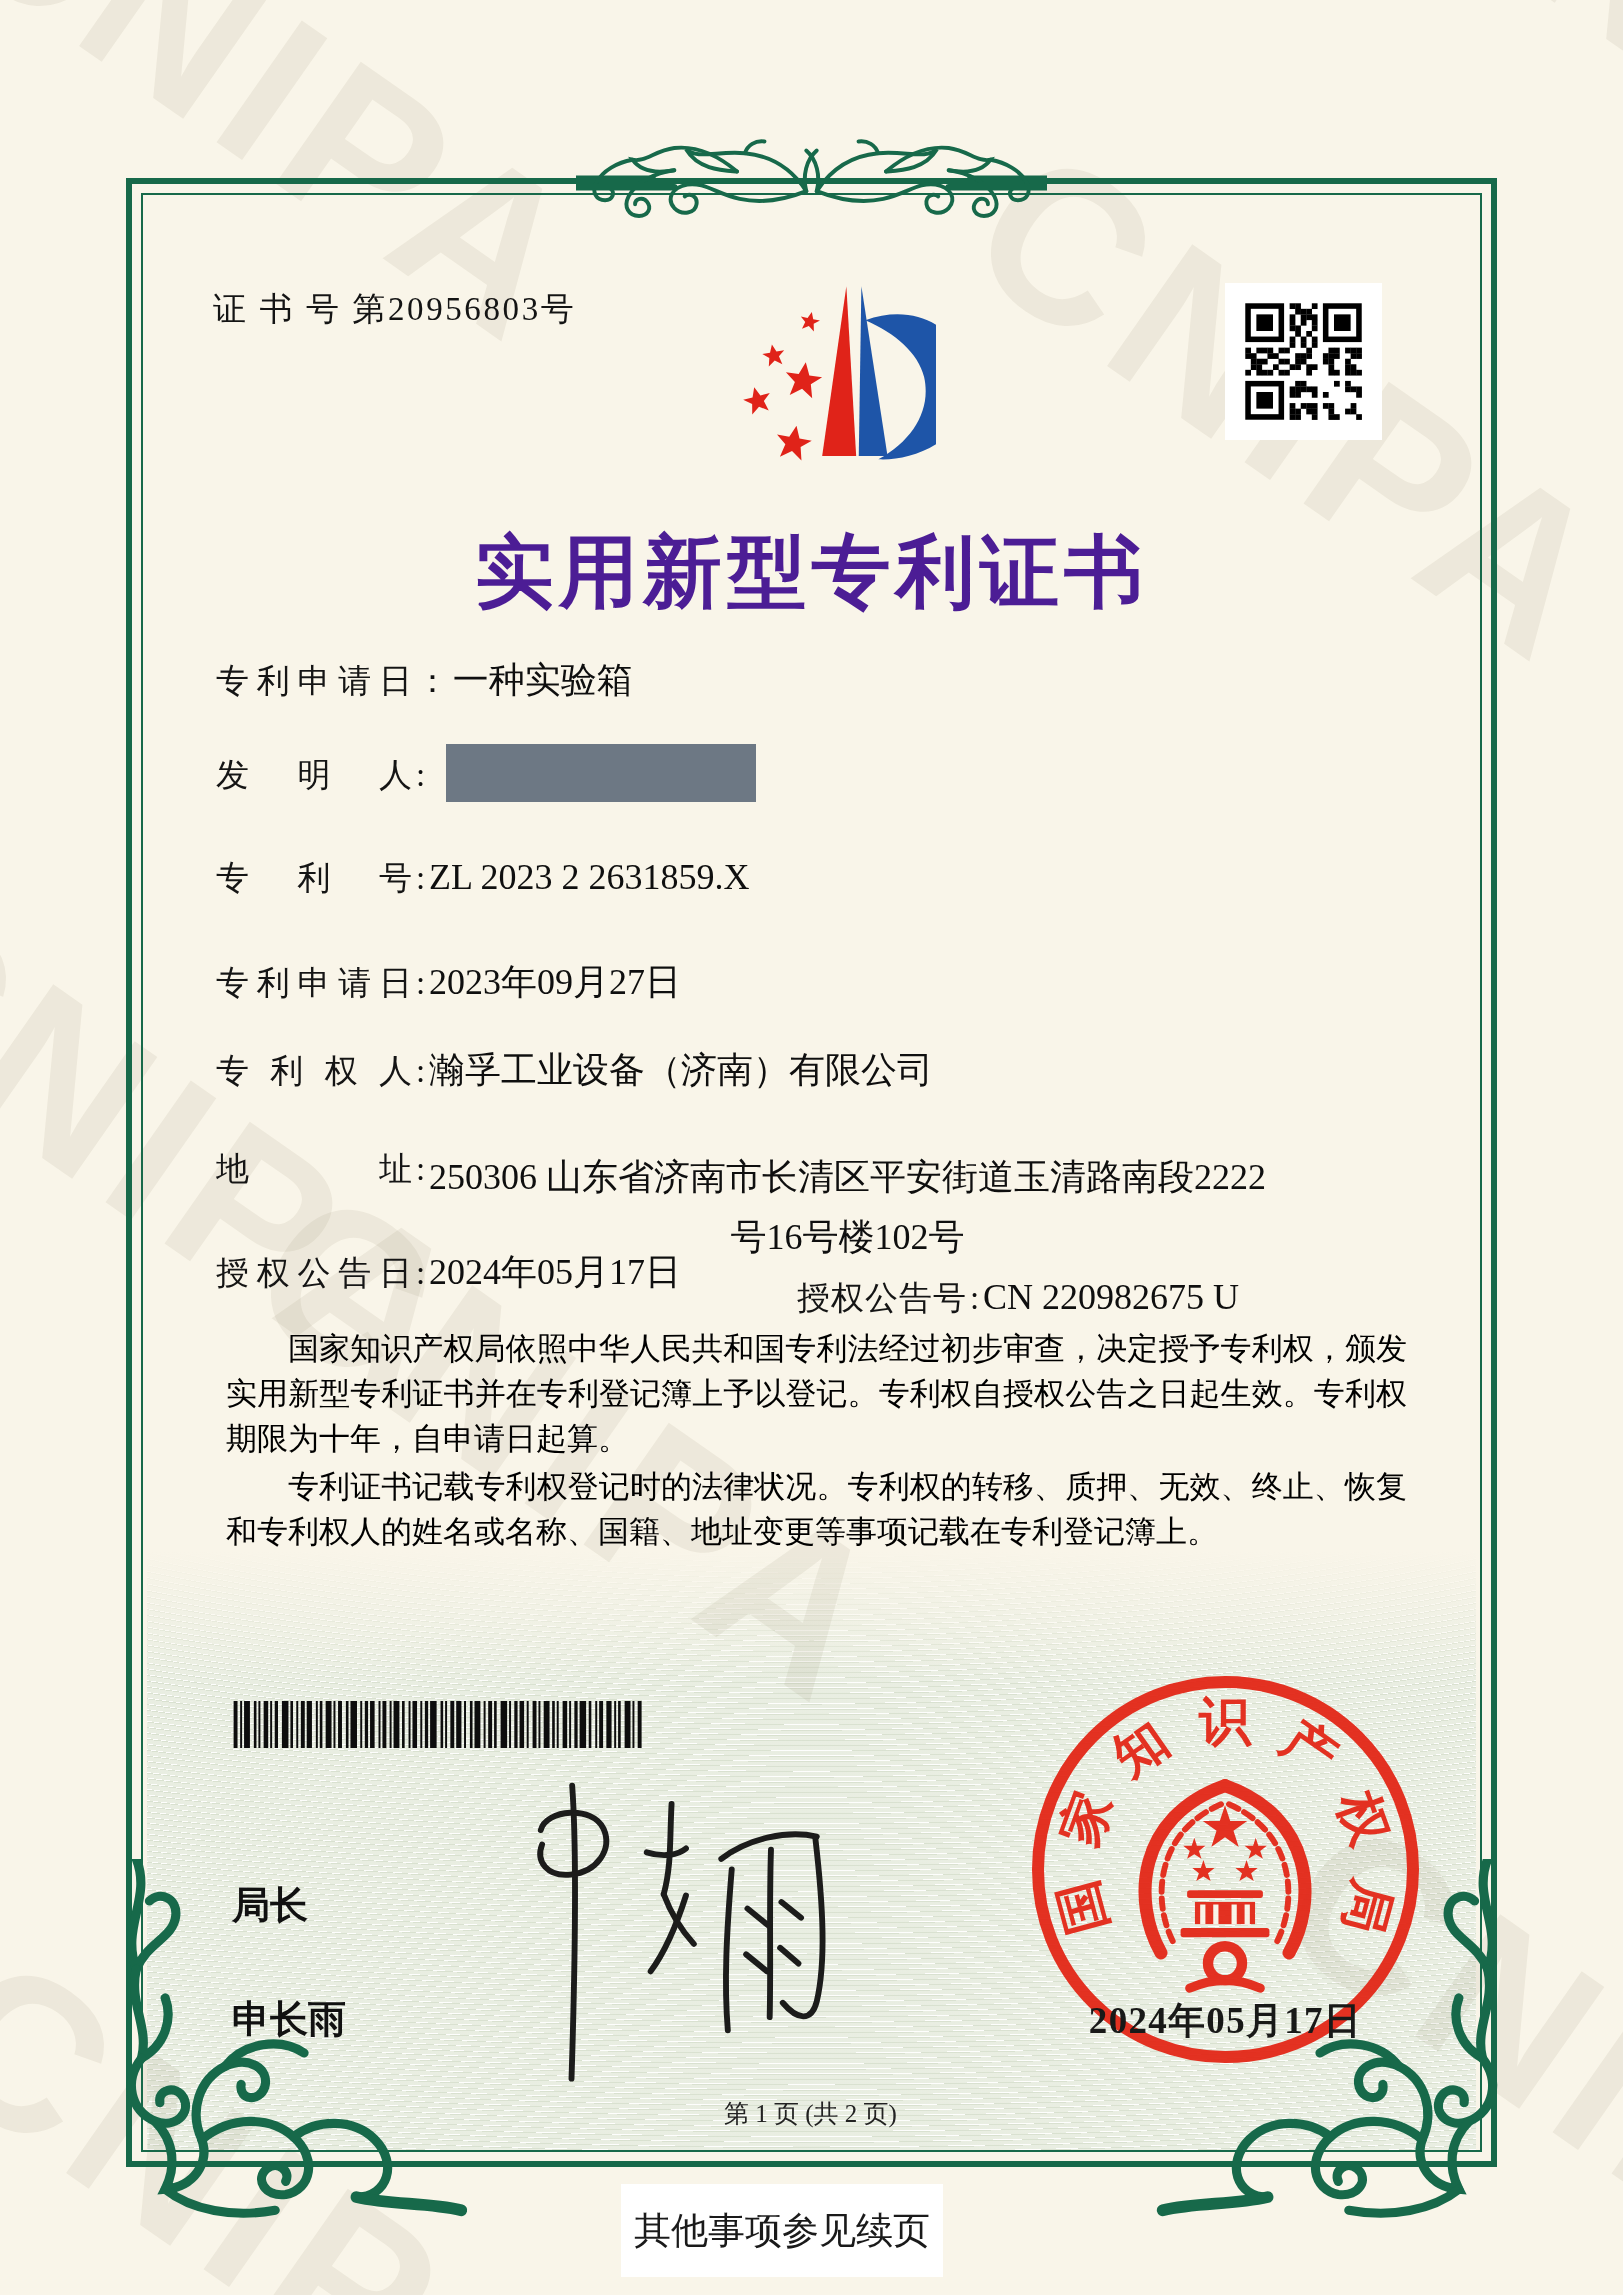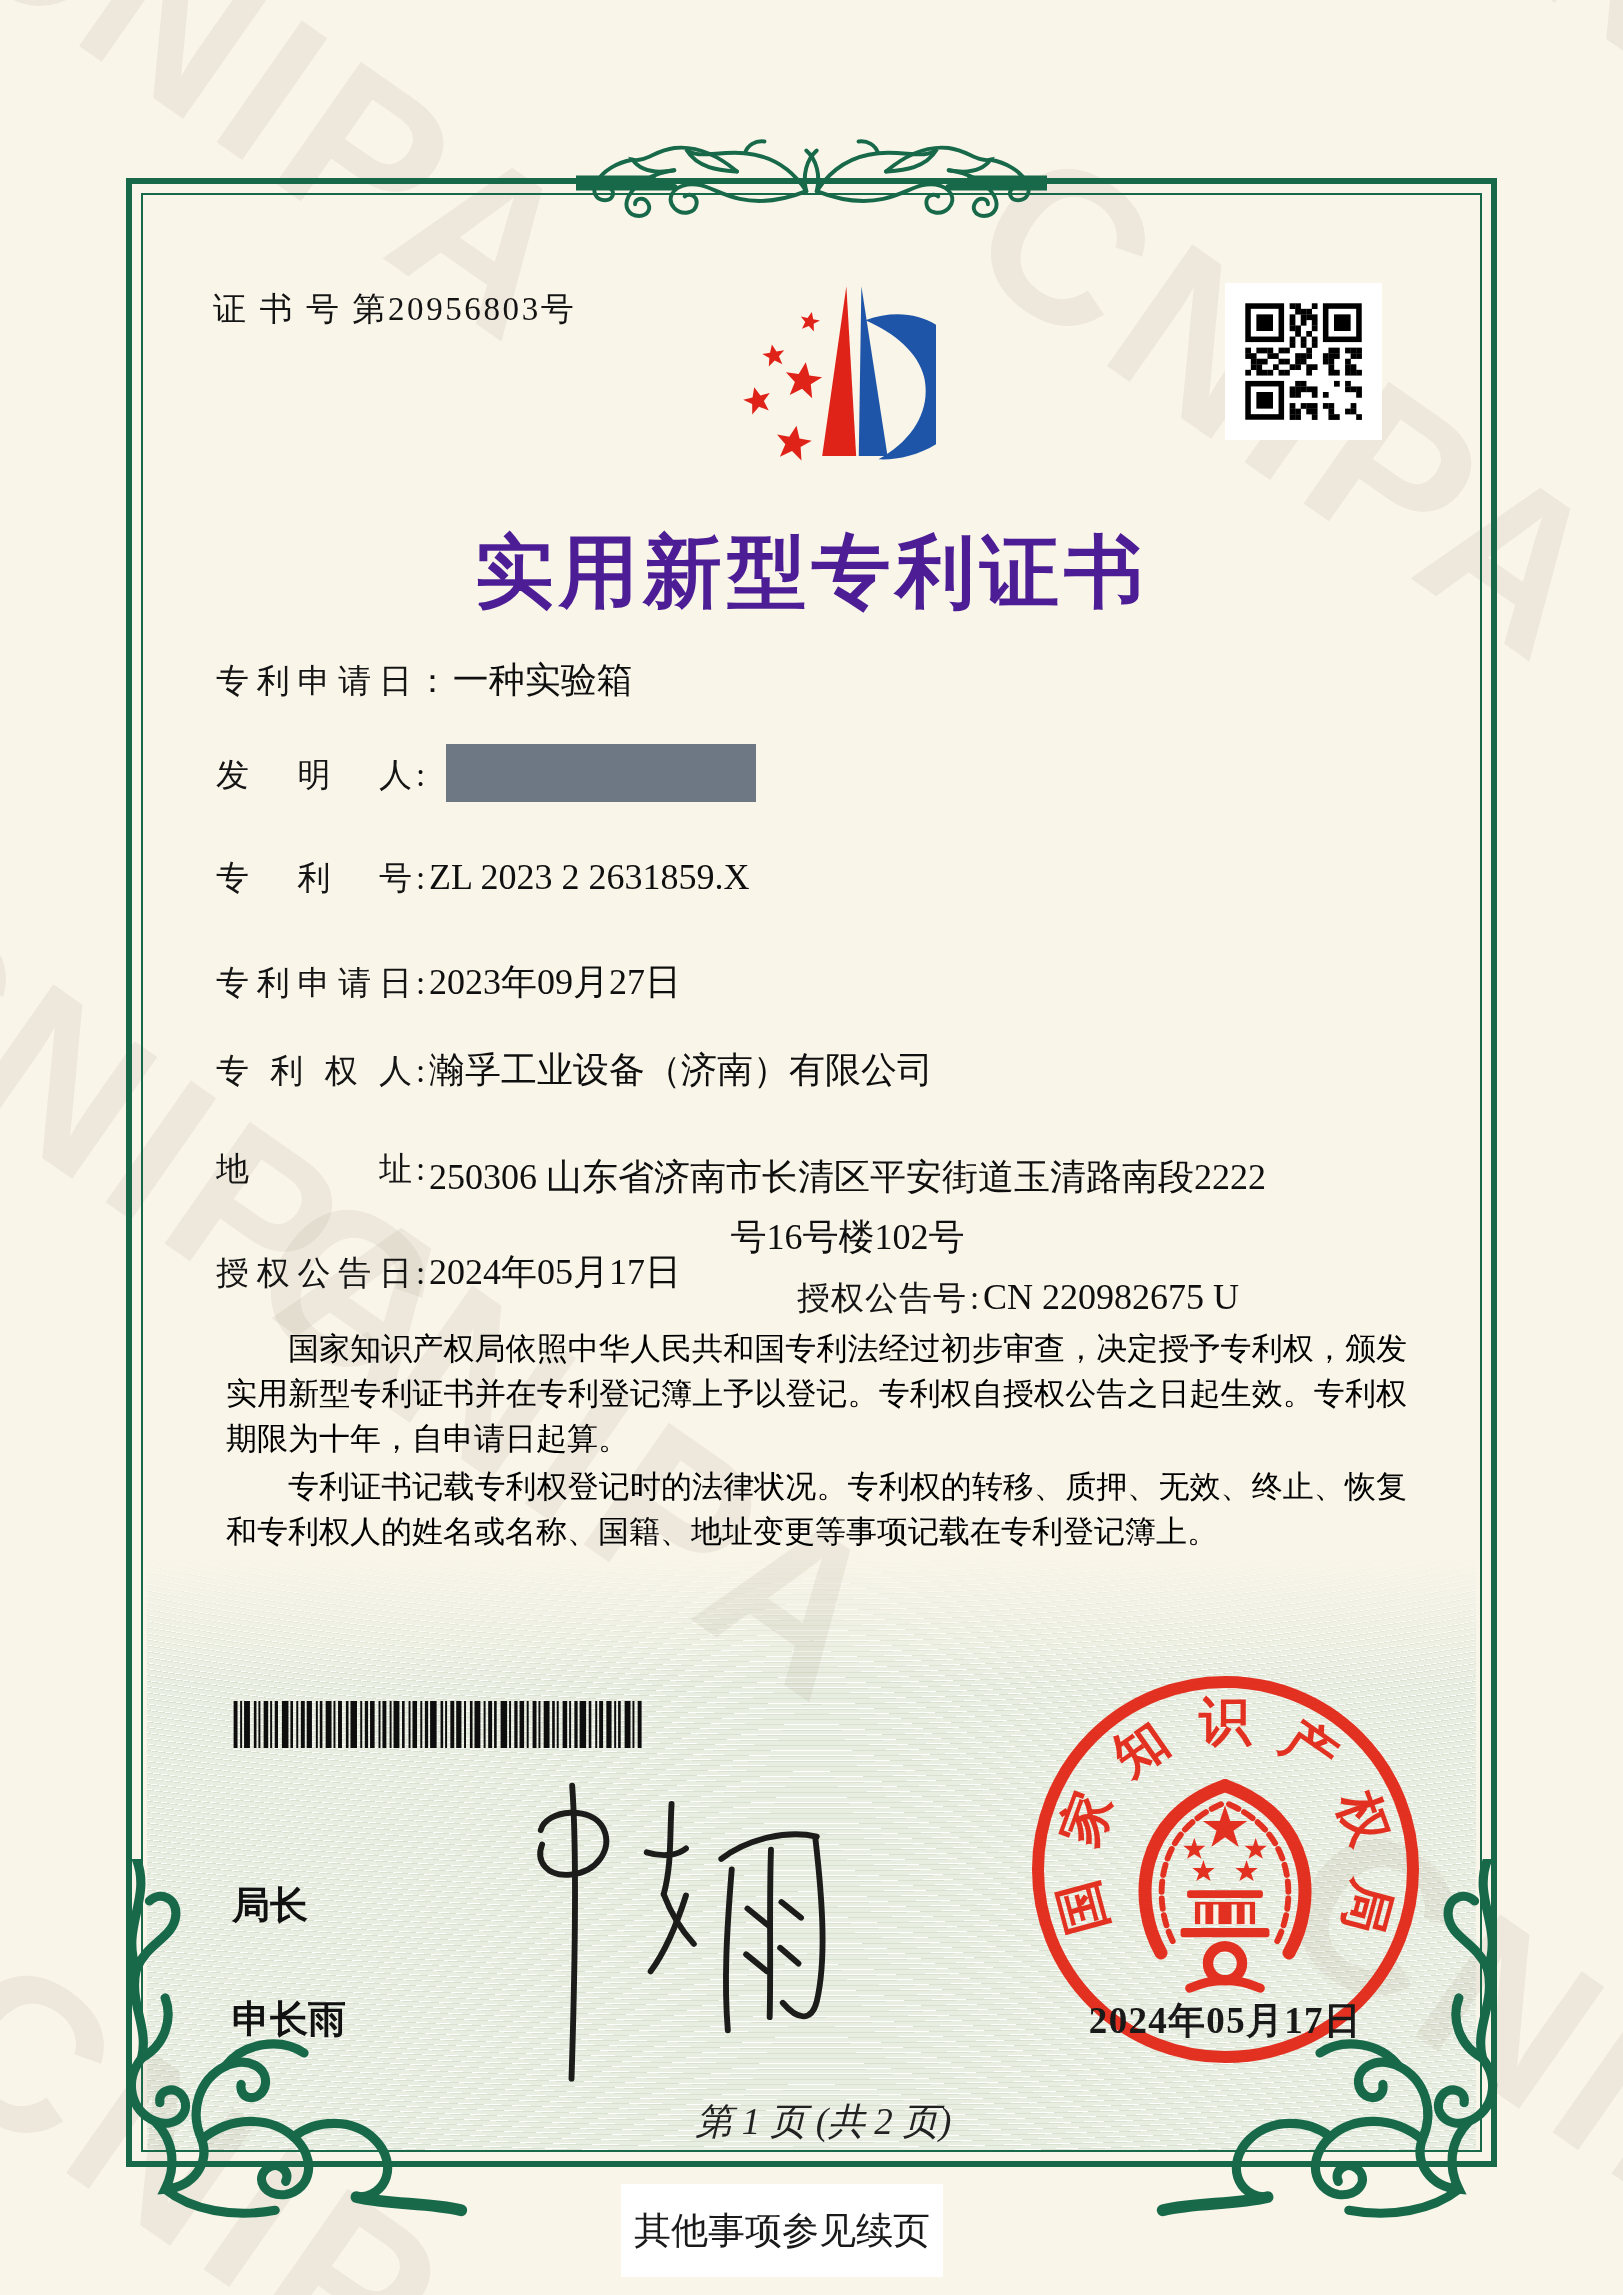--- a/index.html
+++ b/index.html
@@ -79,21 +79,21 @@
   .seal-char {
     position:absolute; left:196px; top:196px; font-size:52px; font-weight:bold;
     color:#e32616; font-family:"Liberation Serif", serif;
   }
   .seal-date {
     position:absolute; left:0; top:323px; width:100%; text-align:center;
     font-size:37px; color:#0c0c0c; letter-spacing:1.3px; font-weight:bold;
   }
   .emblem { position:absolute; left:98px; top:72px; }
   
-  .page-info { left:138px; top:2097px; width:1371px; text-align:center; font-size:37px; z-index:3; color:#222;font-style:italic; }
+  .page-info { left:125px; top:2097px; width:1371px; text-align:center; font-size:25px; z-index:3; color:#222; }
   .cont-strip { left:621px; top:2184px; width:322px; height:93px; background:#ffffff; z-index:3;
     text-align:center; line-height:93px; font-size:37px; color:#1a1a1a; }
   .green-svg { position:absolute; z-index:2; }
 </style>
 </head>
 <body>
 
 <div id="page">
 
   <div class="waves"></div>

